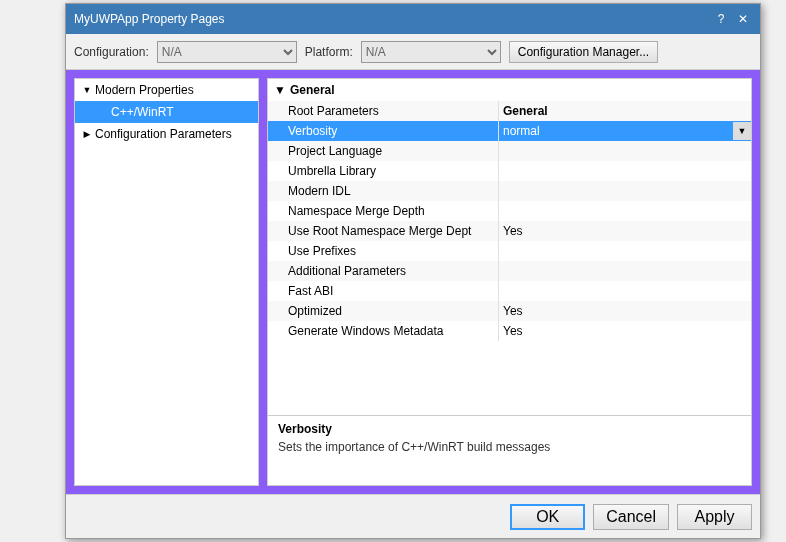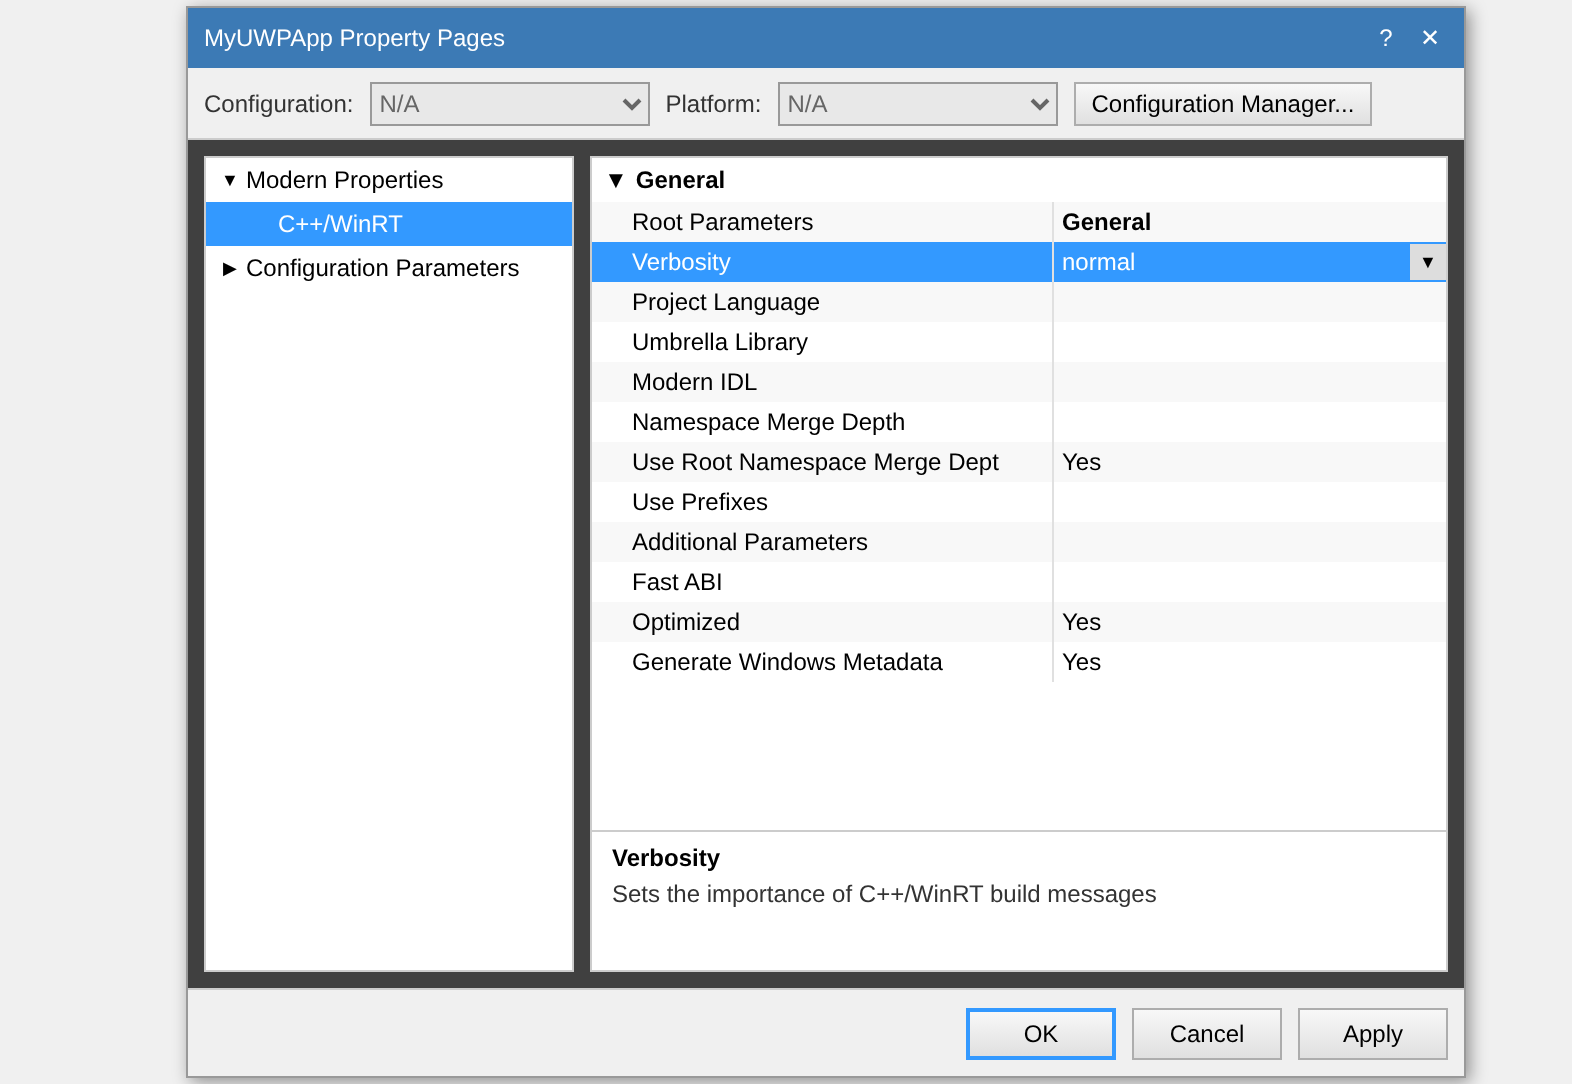--- a/index.html
+++ b/index.html
@@ -8,23 +8,23 @@
       font-size: 12px;
       background: #f0f0f0;
       display: flex;
       align-items: center;
       justify-content: center;
       width: 786px;
       height: 542px;
       overflow: hidden;
     }
     .dialog {
-      width: 640px;
+      width: 696px;
       height: 536px;
-      background: #404040;
+      background: #8b5cf6;
       border: 1px solid #999;
       display: flex;
       flex-direction: column;
       box-shadow: 2px 2px 8px rgba(0,0,0,0.4);
       margin-left: 40px;
     }
     .title-bar {
       background: #3c7ab5;
       color: white;
       padding: 6px 8px;
@@ -225,21 +225,21 @@
       gap: 8px;
       background: #f0f0f0;
       border-top: 1px solid #ccc;
       height: 44px;
       align-items: center;
     }
     .btn {
       height: 26px;
       min-width: 75px;
       padding: 0 12px;
-      font-size: 12px;
+      font-size: 16px;
       border: 1px solid #adadad;
       background: linear-gradient(to bottom, #f8f8f8, #e0e0e0);
       cursor: pointer;
     }
     .btn.ok {
       border: 2px solid #3399ff;
     }
   </style>
 </head>
 <body>

